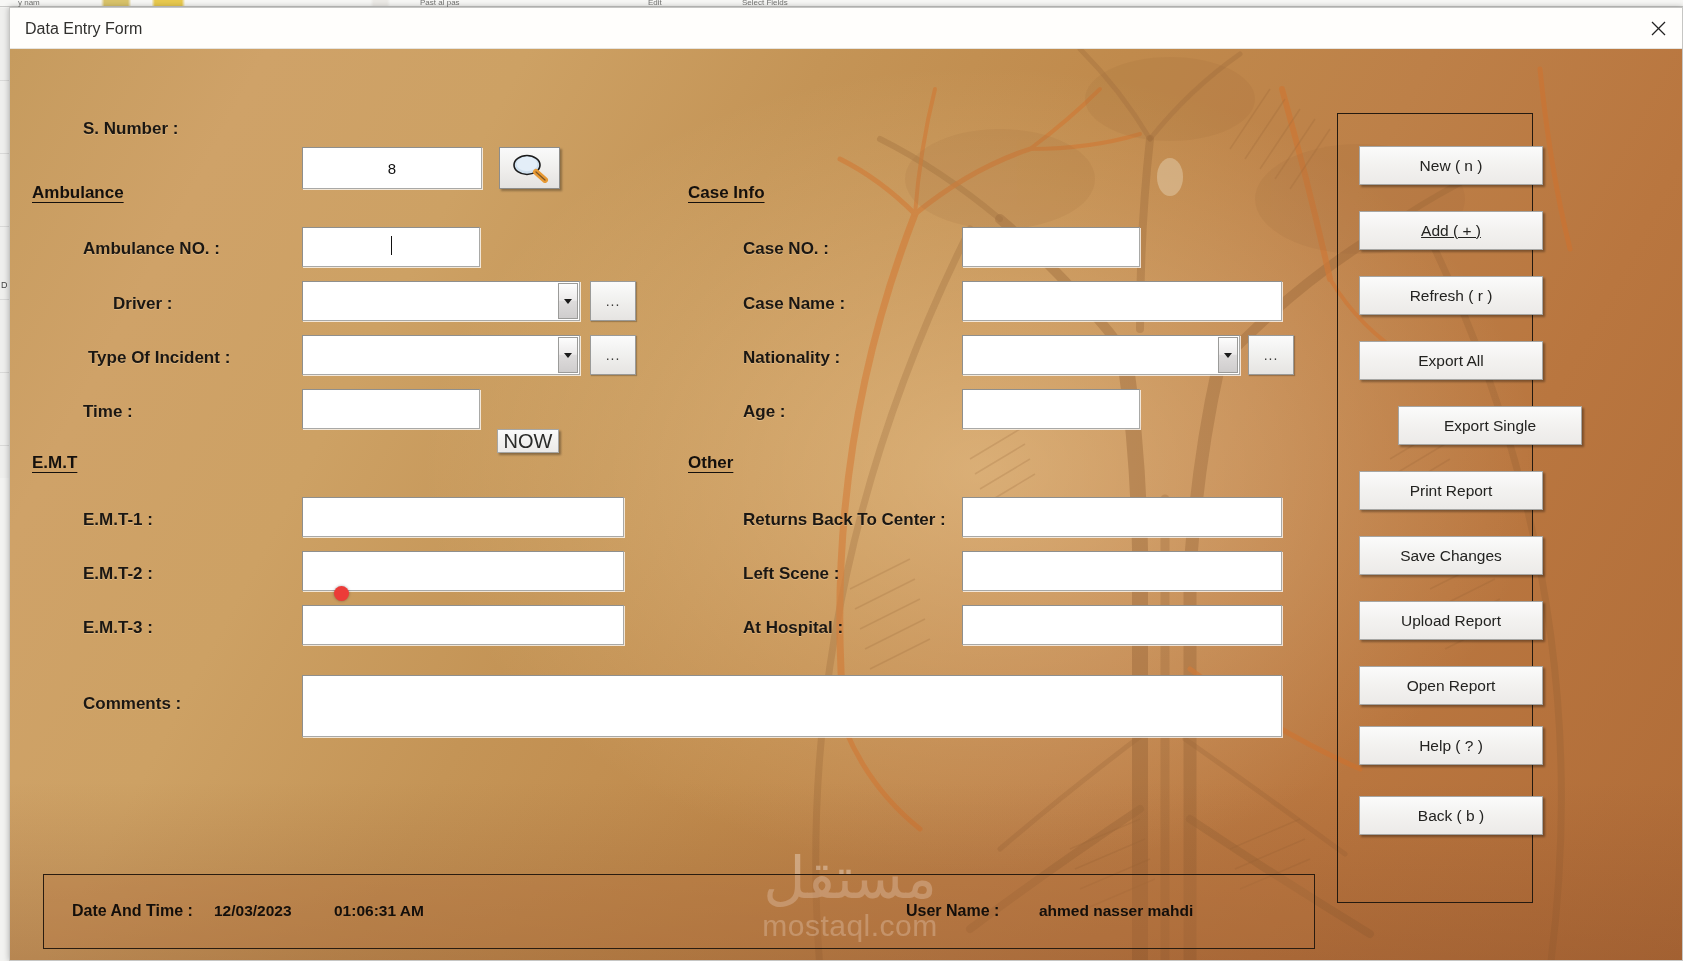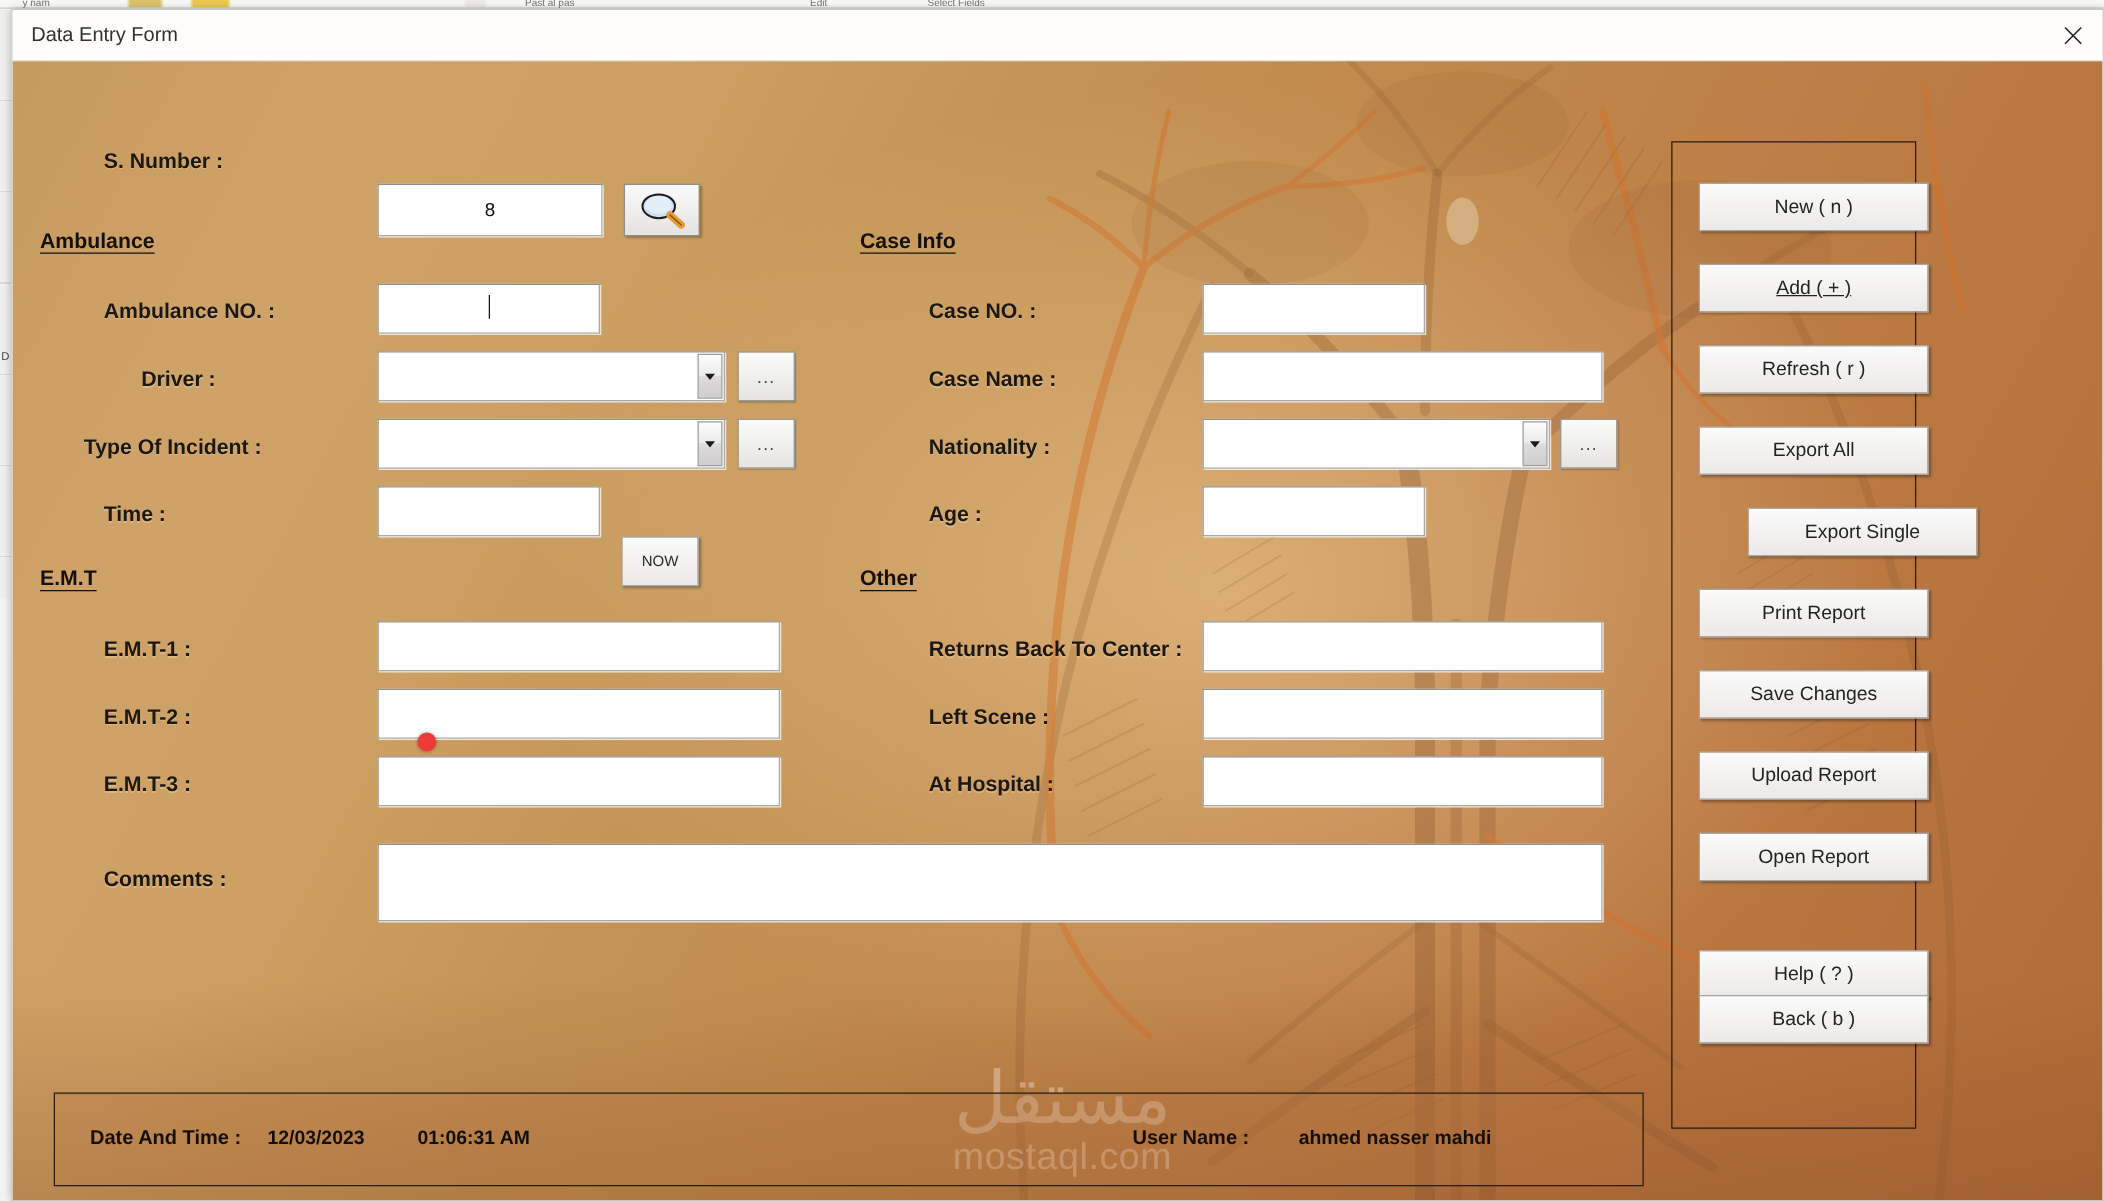--- a/index.html
+++ b/index.html
@@ -187,22 +187,22 @@
     left: 489px; top: 98px; width: 61px; height: 42px;
     background: linear-gradient(to bottom, #fafafa 0%, #f0efed 50%, #e4e2e0 100%);
     border: 1px solid #8d8d8b;
     box-shadow: 1.5px 1.5px 2px rgba(0,0,0,.3);
     display: flex; align-items: center; justify-content: center;
     cursor: pointer;
   }
 
   
   #now-button {
-    left: 487px; top: 380px; width: 62px; height: 40px;
-    font-size: 12px; color: #2a2a28;
+    left: 487px; top: 380px; width: 62px; height: 24px;
+    font-size: 20px; color: #2a2a28;
   }
 
   
   #button-panel {
     position: absolute;
     left: 1327px; top: 64px;
     width: 196px; height: 790px;
     border: 1.5px solid #241a10;
     background: transparent;
   }
@@ -372,21 +372,21 @@
     <div class="textbox left" style="left:292px; top:178px; width:178px; height:40px;">
       <span style="padding-left:82px;"><span class="caret"></span></span>
     </div>
 
     <div class="label" style="left:73px; top:245px;margin-left:30px;">Driver :</div>
     <div class="combo" style="left:292px; top:232px; width:278px; height:40px;">
       <span class="combo-arrow"></span>
     </div>
     <div class="small-button" style="left:580px; top:232px; width:46px; height:40px;">...</div>
 
-    <div class="label" style="left:57px; top:299px;">Type Of Incident :</div>
+    <div class="label" style="left:78px; top:299px;">Type Of Incident :</div>
     <div class="combo" style="left:292px; top:286px; width:278px; height:40px;">
       <span class="combo-arrow"></span>
     </div>
     <div class="small-button" style="left:580px; top:286px; width:46px; height:40px;">...</div>
 
     <div class="label" style="left:73px; top:353px;">Time :</div>
     <div class="textbox" style="left:292px; top:340px; width:178px; height:40px;"></div>
     <div class="push-button" id="now-button">NOW</div>
 
     <div class="section-head" style="left:678px; top:134px;">Case Info</div>
@@ -449,18 +449,18 @@
     <div id="button-panel">
       <div class="push-button panel-btn" style="top:32px;">New ( n )</div>
       <div class="push-button panel-btn" style="top:97px;text-decoration:underline;">Add ( + )</div>
       <div class="push-button panel-btn" style="top:162px;">Refresh ( r )</div>
       <div class="push-button panel-btn" style="top:227px;">Export All</div>
       <div class="push-button panel-btn" style="top:292px;margin-left:39px;">Export Single</div>
       <div class="push-button panel-btn" style="top:357px;">Print Report</div>
       <div class="push-button panel-btn" style="top:422px;">Save Changes</div>
       <div class="push-button panel-btn" style="top:487px;">Upload Report</div>
       <div class="push-button panel-btn" style="top:552px;">Open Report</div>
-      <div class="push-button panel-btn" style="top:646px;">Help ( ? )</div>
+      <div class="push-button panel-btn" style="top:612px;">Help ( ? )</div>
       <div class="push-button panel-btn" style="top:682px;">Back ( b )</div>
     </div>
 
   </div>
 </div>
 
 </body></html>

